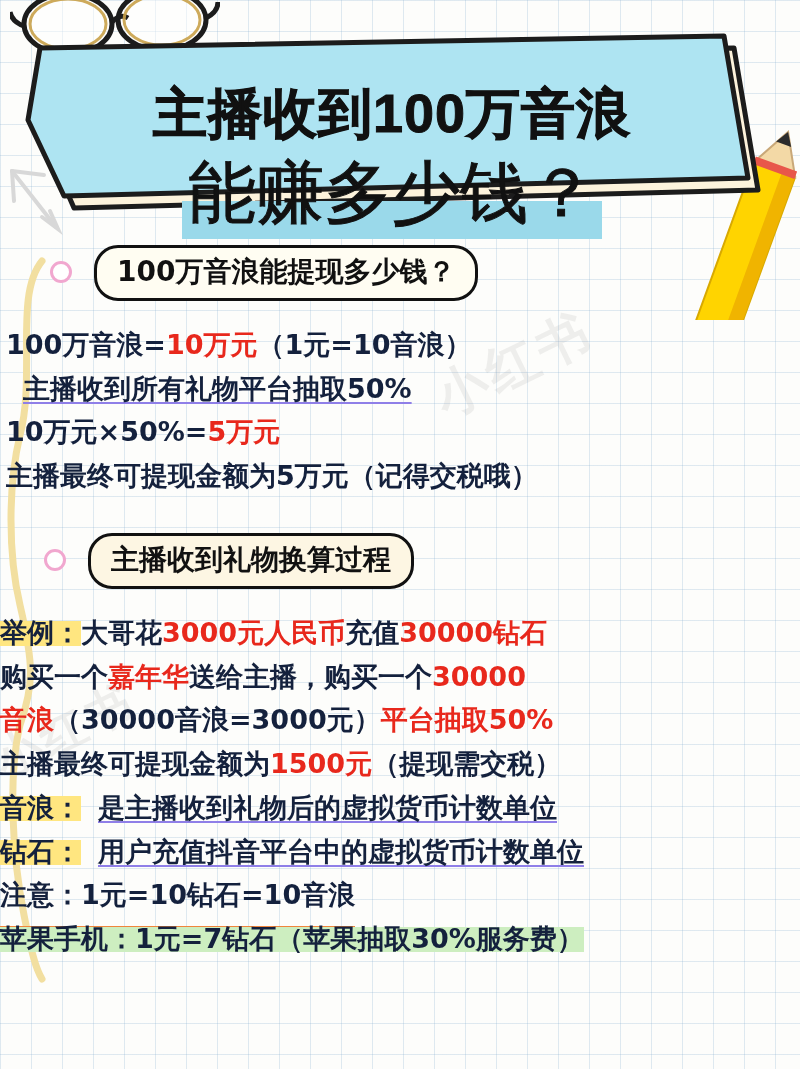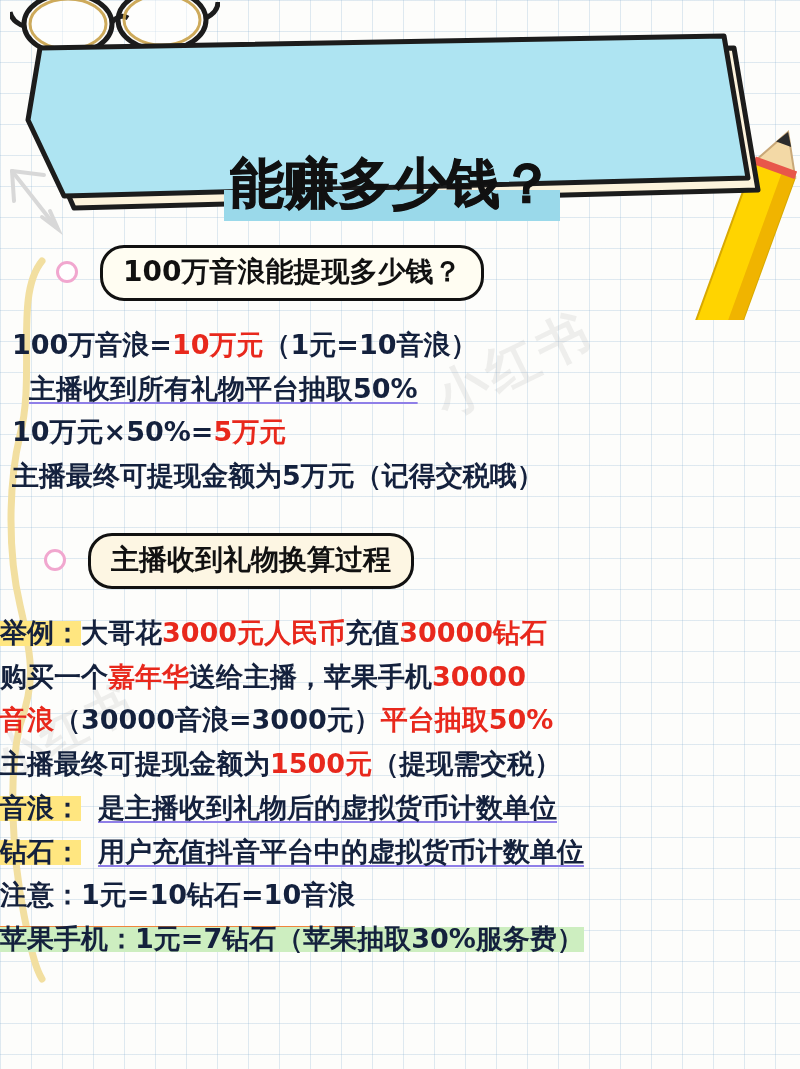--- a/index.html
+++ b/index.html
@@ -69,22 +69,22 @@
     color: #111;
     -webkit-text-stroke: 1px #111;
   }
   .title-line2-wrap {
     position: absolute;
     top: 118px; left: 0; width: 100%;
     text-align: center;
   }
   .title-line2 {
     display: inline-block;
-    font-size: 54px;
-    font-weight: bold;
+    font-size: 68px;
+    font-weight: normal;
     color: #111;
     background: linear-gradient(transparent 58%, #9ad9ea 58%, #9ad9ea 100%);
     padding: 0 6px;
     -webkit-text-stroke: 1px #111;
   }
 
   
   .content { position: absolute; top: 245px; left: 0; width: 800px; }
 
   .bullet-row { position: relative; height: 58px; }
@@ -118,21 +118,21 @@
     line-height: 1.62;
     white-space: nowrap;
     font-family: "DejaVu Sans", "Liberation Sans", sans-serif;
   }
   .red { color: #e8281c; }
   .ul-purple { text-decoration: underline; text-decoration-color: #8f7fe8; text-underline-offset: 4px; text-decoration-thickness: 2px; margin-left: 17px; }
   .hl-yellow { background: linear-gradient(transparent 12%, #ffe680 12%, #ffe680 92%, transparent 92%); padding: 0 0; }
   .hl-green { background: linear-gradient(transparent 12%, #cdeec0 12%, #cdeec0 92%, transparent 92%); padding: 0 0; }
   .wavy { border-bottom: 3px solid #f0853c; padding-bottom: 16px; }
 
-  .s1 { position: absolute; top: 0px; left: 12px; width: 653px; text-decoration: underline; }
+  .s1 { position: absolute; top: 0px; left: 6px; width: 653px; text-decoration: underline; }
   .s1-lines { position: absolute; top: 78px; left: 0; width: 800px; }
   .s2 { position: absolute; top: 288px; left: 0; width: 752px; }
   .s2-lines { position: absolute; top: 78px; left: 0; width: 800px; }
 </style>
 </head>
 <body>
 
 <div class="paper"></div>
 
 <div class="watermark wm1">小红书</div>
@@ -175,20 +175,21 @@
   <path d="M40 6 C12 40 34 120 18 180 C6 230 6 300 18 350 C32 410 32 430 18 470 C6 520 10 600 22 660 C30 700 34 714 40 724" fill="none" stroke="#f2dfa0" stroke-width="7" stroke-linecap="round"></path>
 </svg>
 
 <div class="banner-wrap">
   <svg viewBox="0 0 740 185" width="740" height="185">
 
     <polygon points="28,30 712,18 736,160 52,178 18,100" fill="#fdf3dc" stroke="#1c1c1c" stroke-width="5" stroke-linejoin="round"></polygon>
 
     <polygon points="18,18 702,6 726,148 42,166 6,90" fill="#aee4f2" stroke="#1c1c1c" stroke-width="5" stroke-linejoin="round"></polygon>
   </svg>
+  <div class="title-line1">主播收到100万音浪</div>
   <div class="title-line2-wrap">
     <span class="title-line2">能赚多少钱？</span>
   </div>
 </div>
 
 <div class="content">
 
   <div class="s1">
     <div class="bullet-row">
       <span class="bullet-dot"></span>
@@ -215,21 +216,21 @@
       <span class="bullet-dot"></span>
       <span class="sec-head-box b2">主播收到礼物换算过程</span>
     </div>
     <div class="s2-lines">
 
       <div class="line">
         <span class="hl-yellow">举例：</span><span>大哥花</span><span class="red">3000元人民币</span><span>充值</span><span class="red">30000钻石</span>
       </div>
 
       <div class="line">
-        <span>购买一个</span><span class="red">嘉年华</span><span>送给主播，苹果手机</span><span class="red">30000</span>
+        <span>购买一个</span><span class="red">嘉年华</span><span>送给主播，购买一个</span><span class="red">30000</span>
       </div>
 
       <div class="line">
         <span class="red">音浪</span><span>（30000音浪=3000元）</span><span class="red">平台抽取50%</span>
       </div>
 
       <div class="line">
         <span>主播最终可提现金额为</span><span class="red">1500元</span><span>（提现需交税）</span>
       </div>
 

